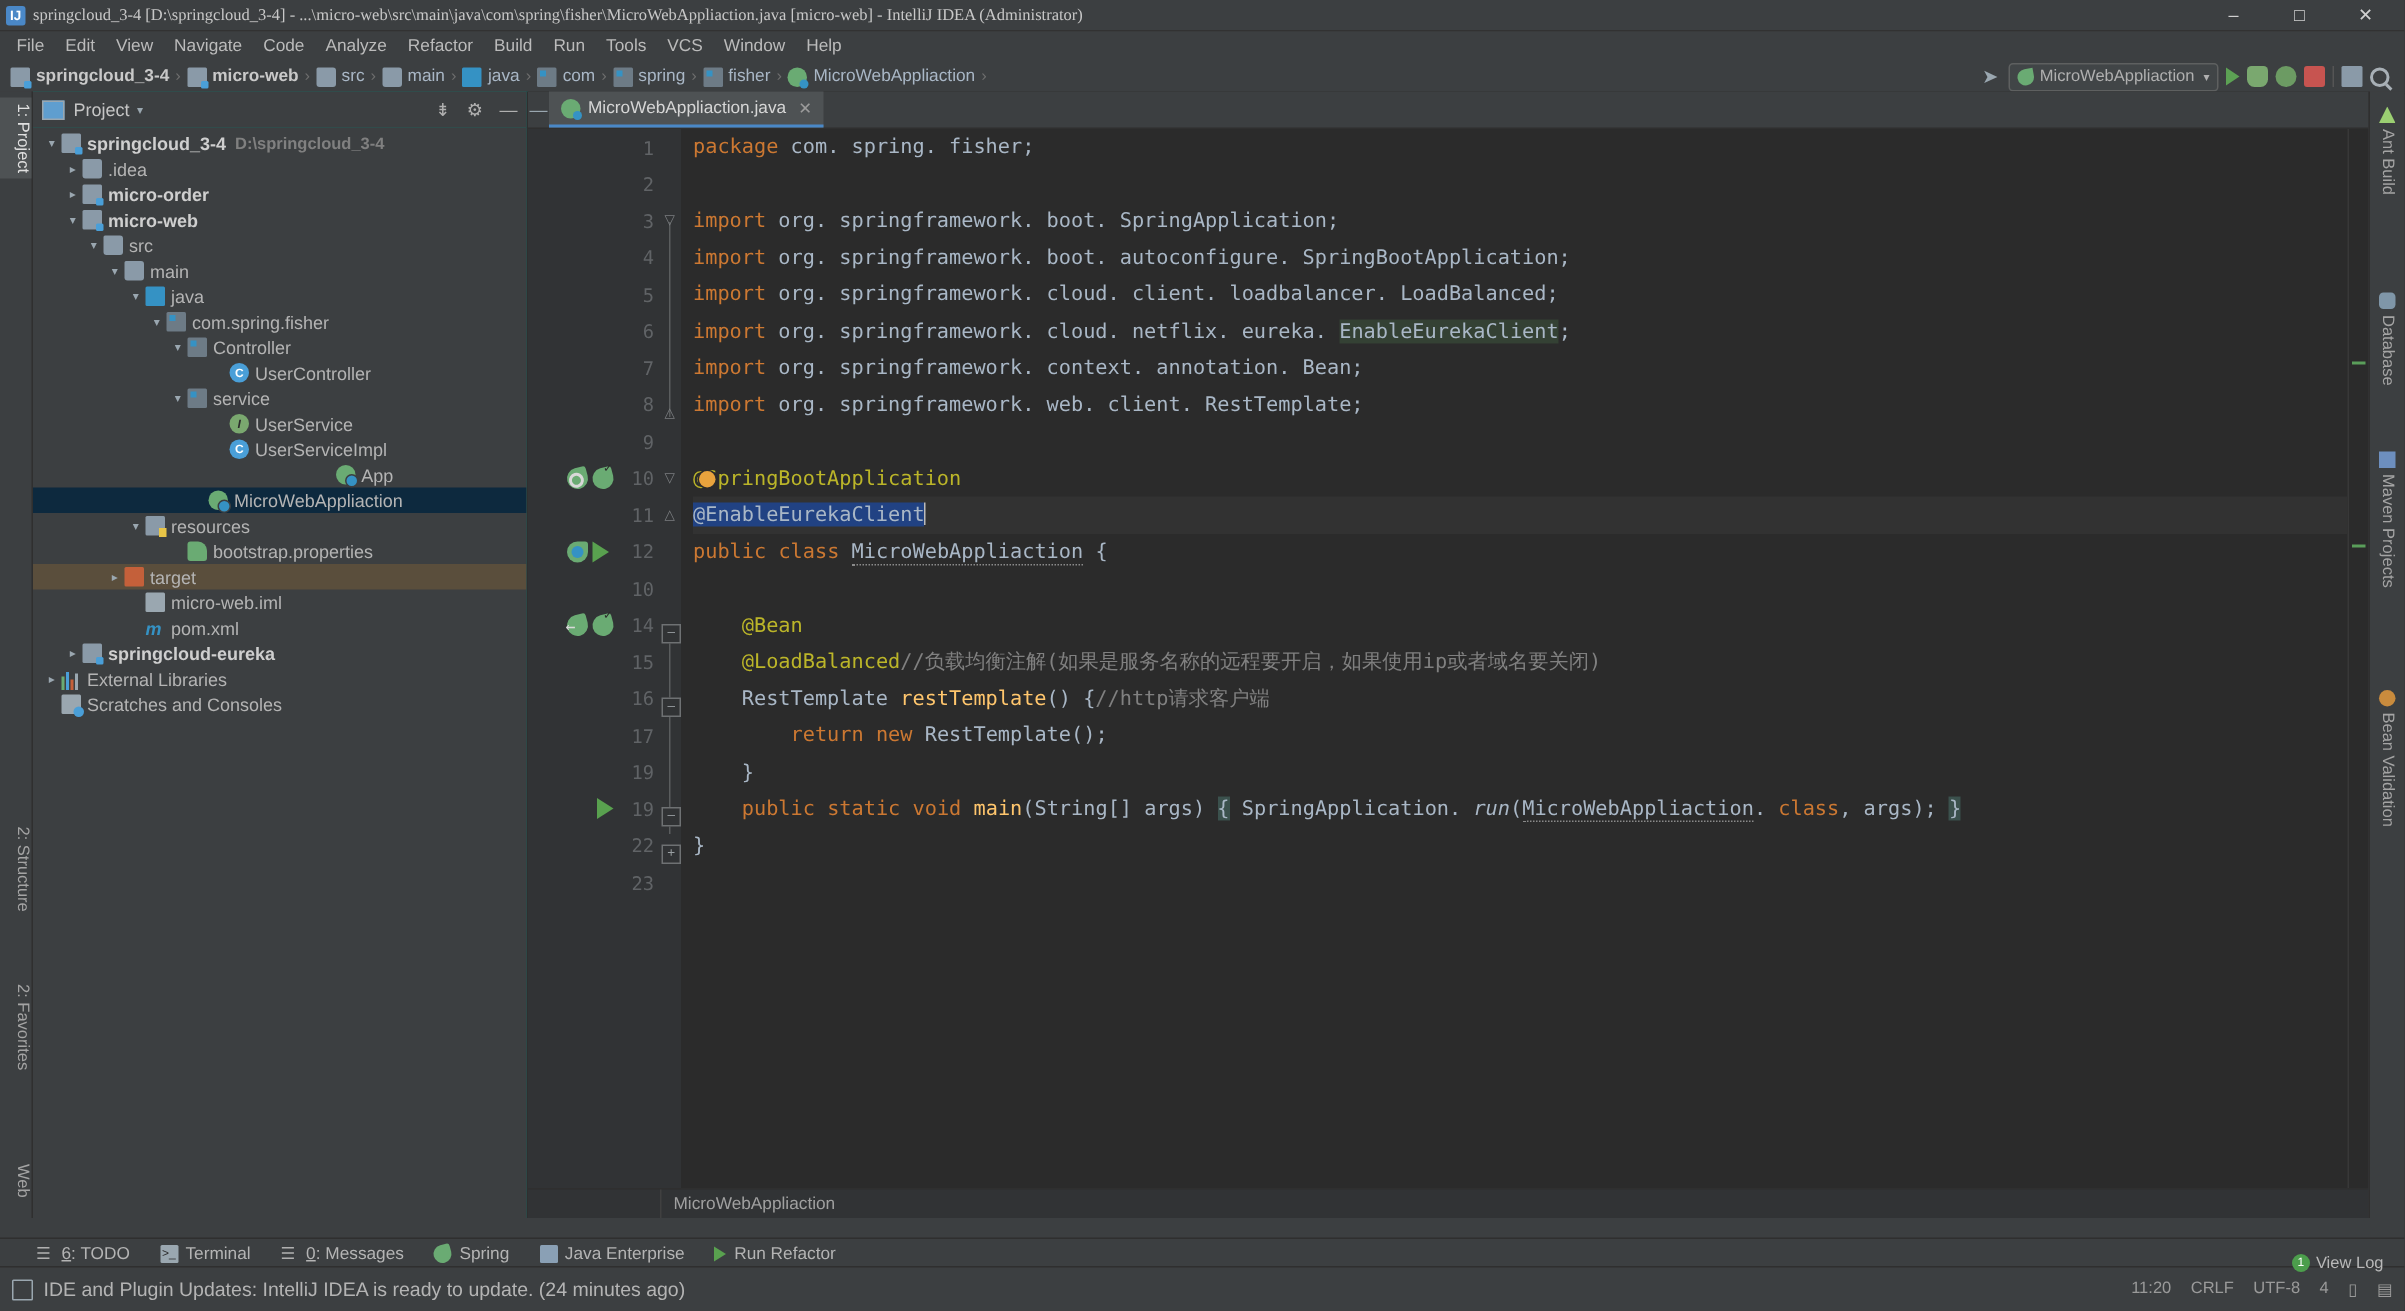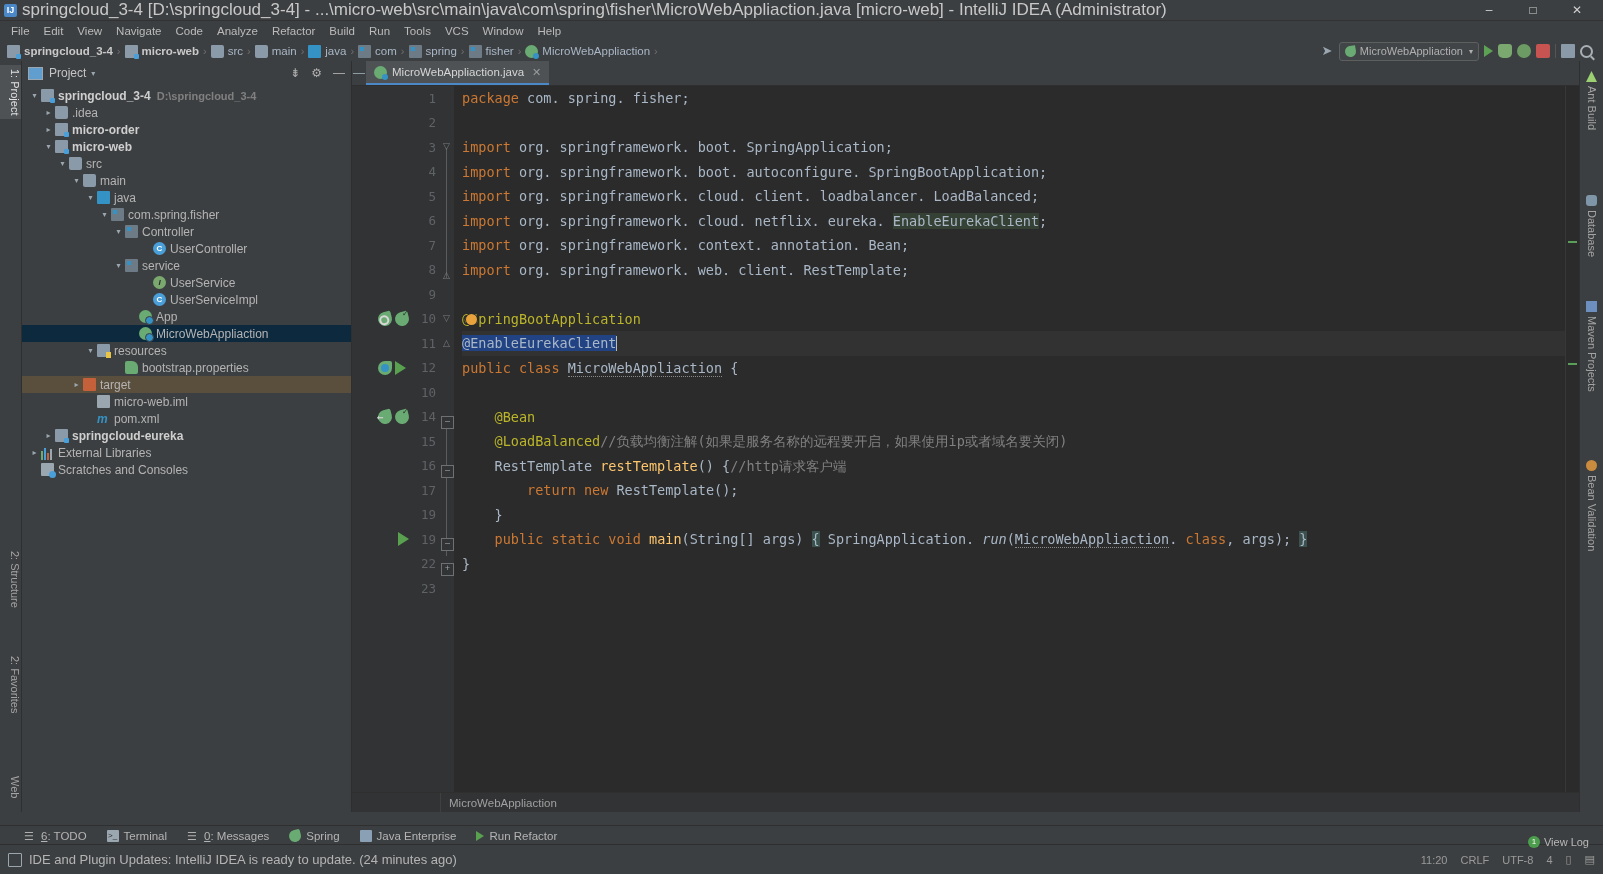--- a/index.html
+++ b/index.html
@@ -5,21 +5,21 @@
   html,body{margin:0;padding:0;background:#3c3f41;}
   body{width:1603px;height:874px;overflow:hidden;
        font-family:"Liberation Sans","DejaVu Sans",sans-serif;font-size:12px;color:#bbbbbb;}
   .app{position:relative;width:1603px;height:874px;background:#3c3f41;}
 
   
   .titlebar{height:20px;background:#3c3f41;display:flex;align-items:center;padding:0 4px;
             border-bottom:1px solid #323232;}
   .title-ico{width:13px;height:13px;background:#4a88c7;color:#fff;font-size:9px;line-height:13px;
              text-align:center;border-radius:2px;margin-right:5px;font-weight:bold;}
-  .title-text{font-size:17px;color:#c8c8c8;white-space:nowrap;}
+  .title-text{font-size:11px;color:#c8c8c8;white-space:nowrap;font-family:Liberation Serif, serif;}
   .win-btns{margin-left:auto;display:flex;}
   .win-btn{width:44px;height:20px;display:flex;align-items:center;justify-content:center;
            color:#d0d0d0;font-size:12px;}
 
   
   .menubar{height:19px;background:#3c3f41;display:flex;align-items:center;padding:0 4px;}
   .menu-item{padding:2px 7px;font-size:11.5px;color:#bbbbbb;white-space:nowrap;}
 
   
   .navbar{height:22px;background:#3c3f41;display:flex;align-items:center;padding:0 4px;
@@ -178,21 +178,21 @@
   .twi.spring{background:#6aab73;border-radius:50% 2px 50% 50%;transform:rotate(-15deg);}
   .twi.jee{background:#8aa0b5;border-radius:1px;}
   .twi.dash{width:0;height:0;border-left:8px solid #59a14f;border-top:5px solid transparent;
             border-bottom:5px solid transparent;}
   .tw .u{text-decoration:underline;}
 
   .statusbar{position:absolute;bottom:0;left:0;right:0;height:29px;background:#3c3f41;
              display:flex;align-items:center;padding:0 8px;border-top:1px solid #2f2f2f;}
   .status-ic{width:12px;height:12px;border:1px solid #9aa7b0;border-radius:1px;margin-right:7px;flex:none;}
   .status-msg{font-size:13px;color:#b4b4b4;}
-  .status-right{margin-left:auto;display:flex;align-items:center;gap:13px;font-size:11px;color:#9a9a9a;}
+  .status-right{margin-left:auto;display:flex;align-items:flex-start;gap:13px;font-size:11px;color:#9a9a9a;}
   .evt-badge{width:12px;height:12px;border-radius:50%;background:#4c9e4c;color:#fff;font-size:8px;
              line-height:12px;text-align:center;margin-right:4px;}
 
   .watermark{position:absolute;right:6px;bottom:12px;font-size:20px;color:rgba(245,245,245,0.80);
              font-family:"Liberation Sans",sans-serif;letter-spacing:.2px;pointer-events:none;
              text-shadow:0 1px 2px rgba(0,0,0,.45);}
   .evt-wrap{position:absolute;right:14px;bottom:26px;display:flex;align-items:center;}
 </style>
 </head>
 <body>
@@ -377,21 +377,21 @@
           <div class="node" style="padding-left: 118px;">
             <span class="arrow none">▸</span>
             <span class="ic iface">I</span>
             <span>UserService</span>
           </div>
           <div class="node" style="padding-left: 118px;">
             <span class="arrow none">▸</span>
             <span class="ic cls">C</span>
             <span>UserServiceImpl</span>
           </div>
-          <div class="node" style="padding-left: 104px;">
+          <div class="node" style="padding-left: 104px; justify-content: center;">
             <span class="arrow none">▸</span>
             <span class="ic springapp"></span>
             <span>App</span>
           </div>
           <div class="node sel" style="padding-left: 104px;">
             <span class="arrow none">▸</span>
             <span class="ic springapp"></span>
             <span>MicroWebAppliaction</span>
           </div>
           <div class="node" style="padding-left: 62px;">

